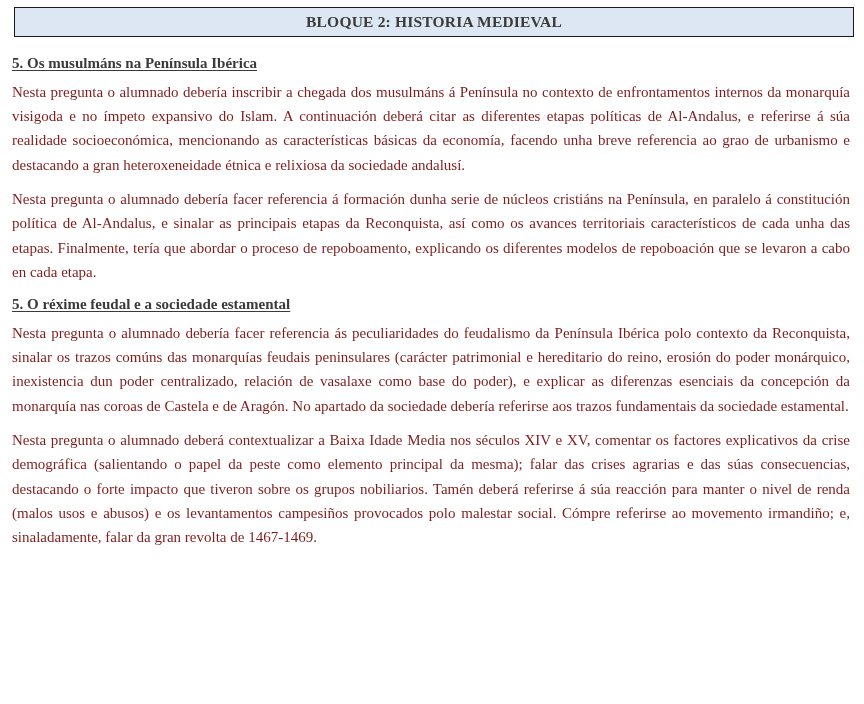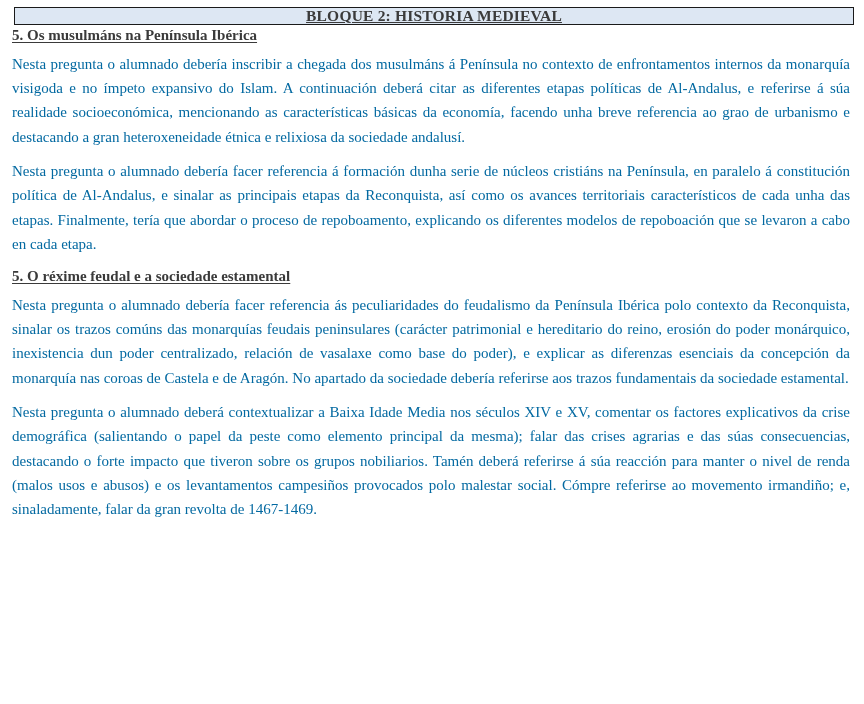--- a/index.html
+++ b/index.html
@@ -19,58 +19,58 @@
     height: 704px;
     box-sizing: border-box;
     padding: 0;
     position: relative;
   }
   
   .block-banner {
     margin: 7px 10px 0 14px;
     border: 1.5px solid #1a1a1a;
     background: #dde7f3;
-    height: 18px;
+    height: 30px;
     display: flex;
     align-items: center;
     justify-content: center;
     box-sizing: border-box;
-    text-decoration: underline;
   }
   .block-banner-title {
     font-weight: bold;
     font-size: 15.5px;
     letter-spacing: 0.2px;
     color: #3a3a3a;
     text-align: center;
   }
   
   .content {
     margin: 0 14px 16px 12px;
+    padding-top: 16px;
   }
   .section {
     margin-bottom: 9px;
   }
   .section-heading {
     font-weight: bold;
     font-size: 15px;
     color: #3a3a3a;
     text-decoration: underline;
     text-underline-offset: 2px;
     display: inline-block;
     margin: 0 0 5px 0;
     line-height: 1.45;
   }
   .section-body {
     font-size: 15px;
     line-height: 1.62;
     text-align: justify;
     text-justify: inter-word;
     margin: 0;
-    color: #0369a1;
+    color: #7f1d1d;
     hyphens: none;
   }
   .section + .section {
     margin-top: 10px;
   }
   .sec-5 .section-body { width: 100%; }
 </style>
 </head>
 <body>
 

